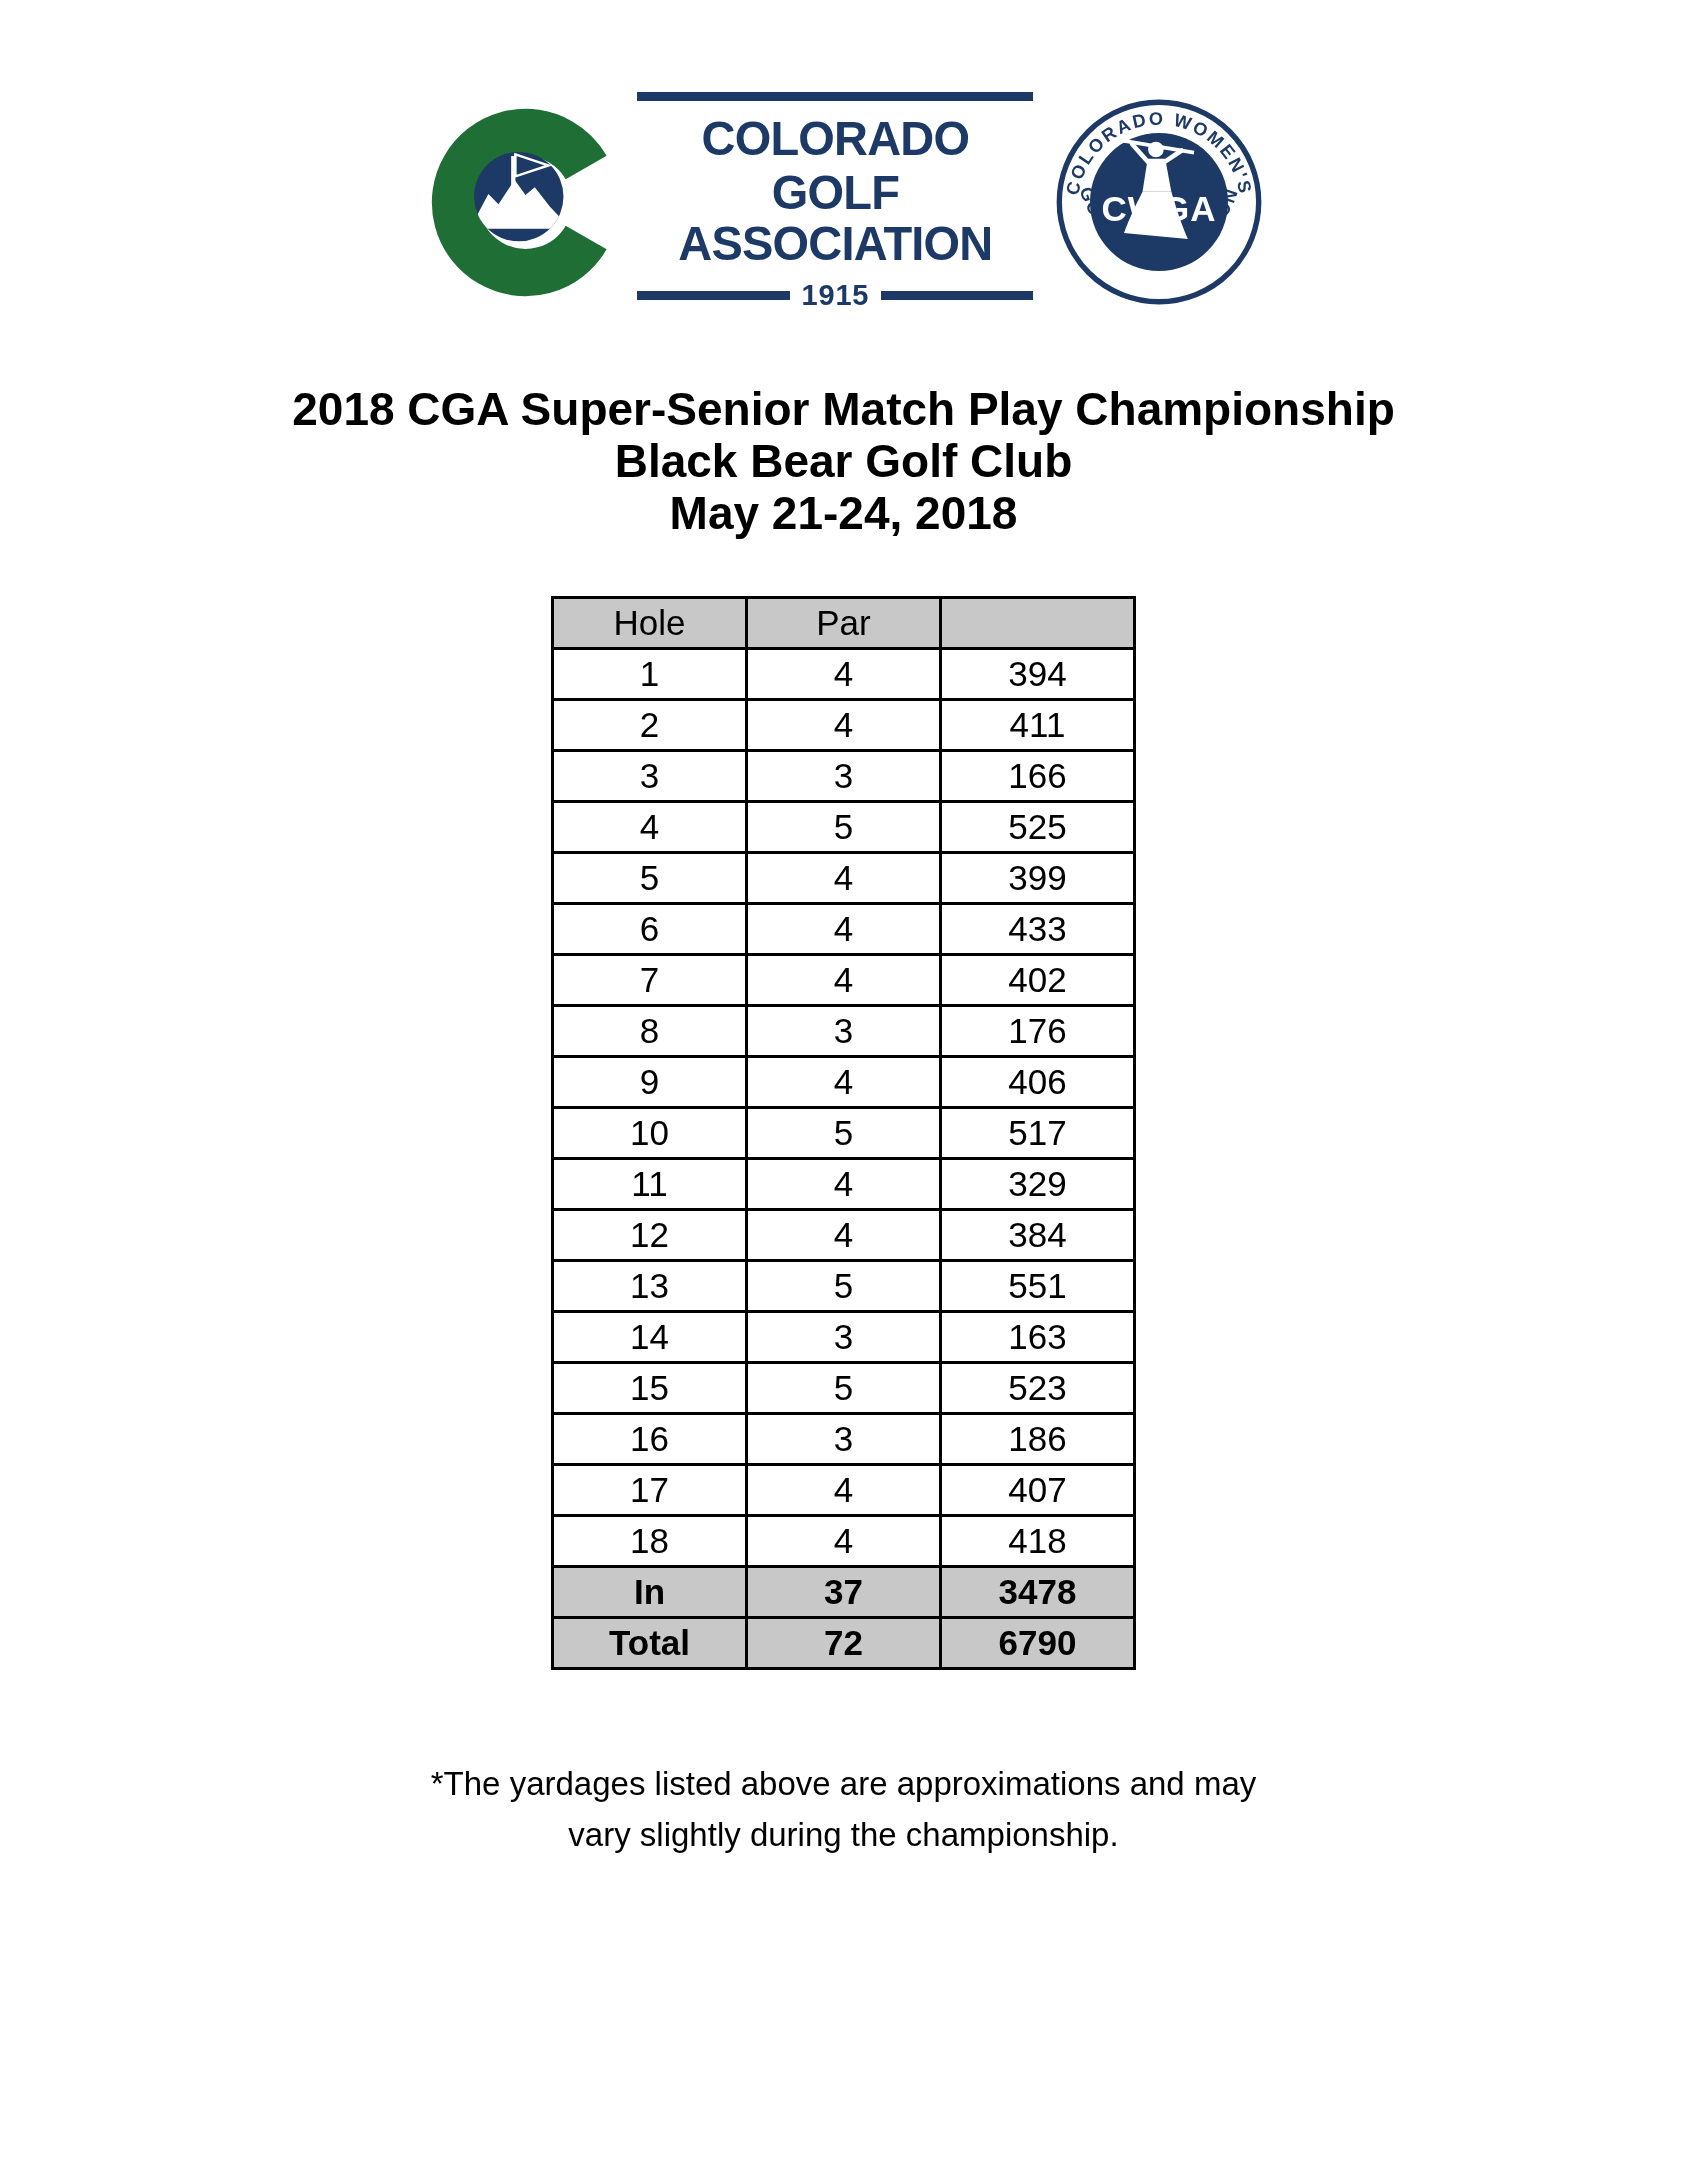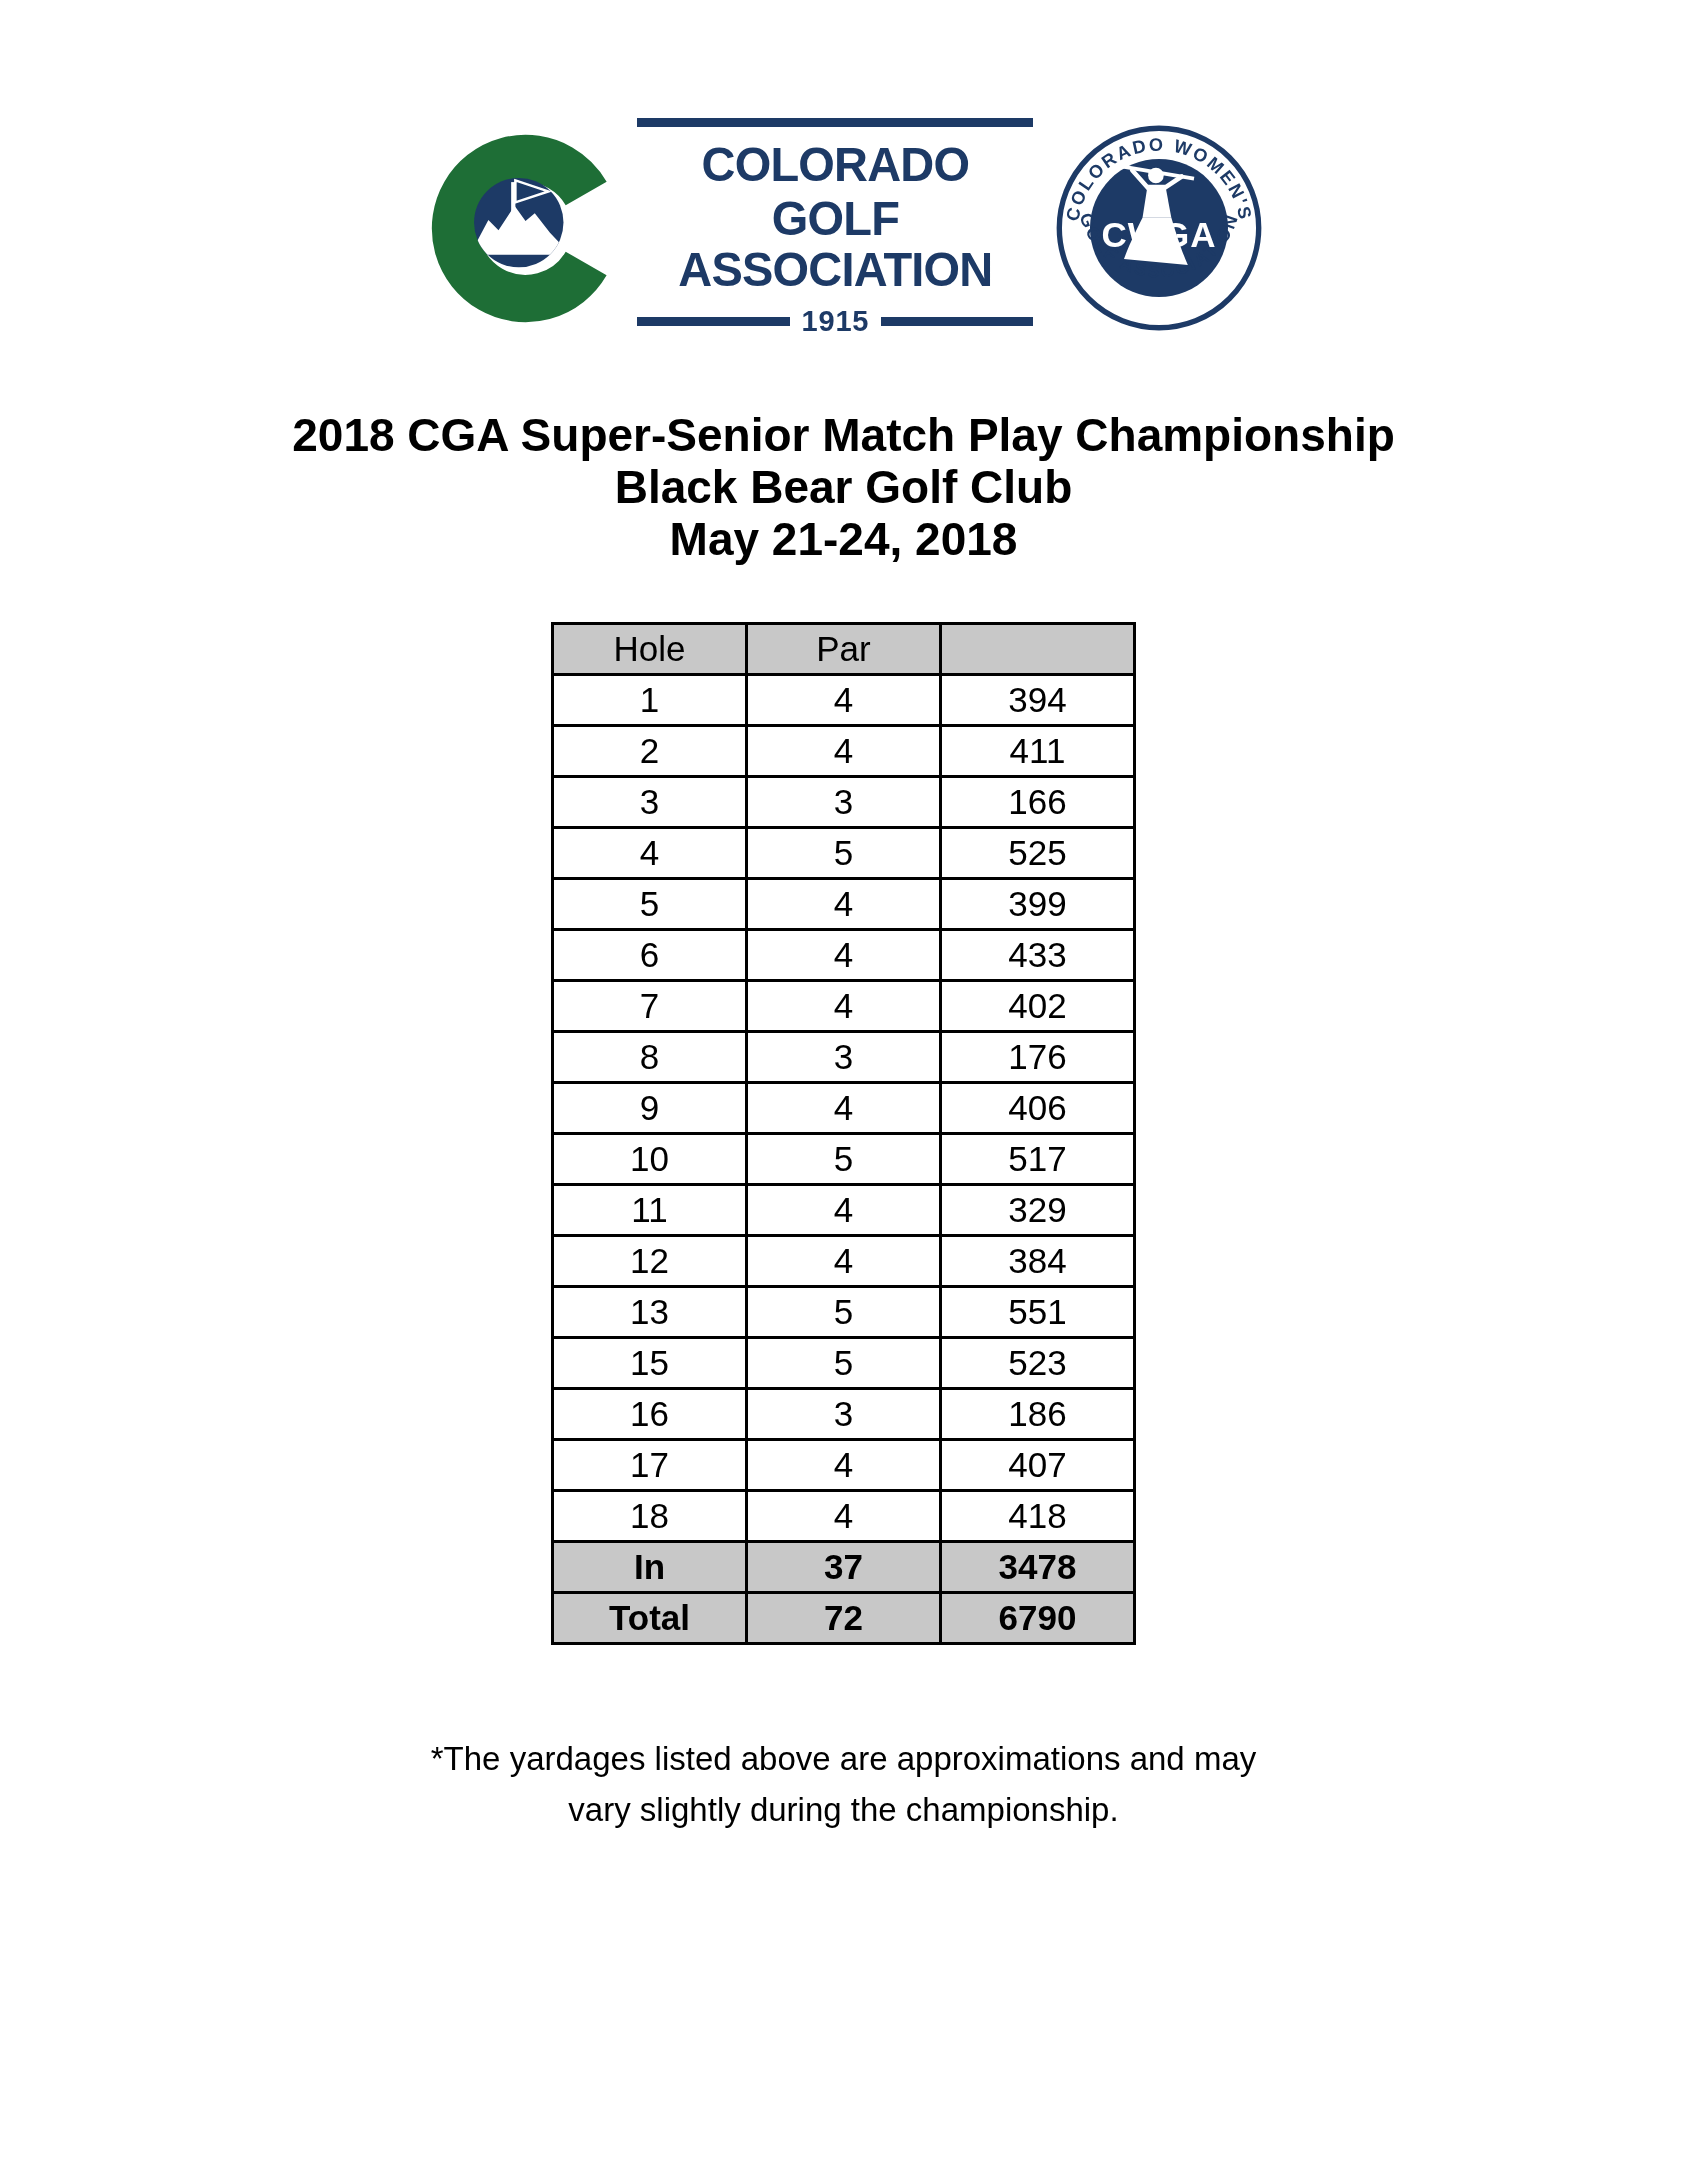--- a/index.html
+++ b/index.html
@@ -3,21 +3,21 @@
 <meta charset="utf-8">
 <style>
   html, body { margin: 0; padding: 0; background: #ffffff; }
   body {
     width: 1687px; height: 2183px; overflow: hidden;
     font-family: "Liberation Sans", sans-serif; color: #000;
   }
   .page { width: 1687px; height: 2183px; display: flex; flex-direction: column; align-items: center; }
 
   
-  .logo-row { margin-top: 118px; display: flex; align-items: center; gap: 23px; justify-content: center; }
+  .logo-row { margin-top: 92px; display: flex; align-items: center; gap: 23px; justify-content: center; }
   .cga-logo { display: flex; align-items: center; gap: 11.8px; }
   .f-navy  { fill: var(--navy, #1d3a66); }
   .f-white { fill: #ffffff; }
   .cga-wordmark { width: 396px; display: flex; flex-direction: column; align-items: stretch; }
   .cga-top-bar { height: 9.3px; background: var(--navy, #1d3a66); margin-bottom: 11.8px; }
   .cga-name {
     text-align: center; color: var(--navy, #1d3a66);
     font-size: 47px; font-weight: 800; letter-spacing: -0.8px; line-height: 52px;
     transform: scaleY(1.04);
   }
@@ -178,20 +178,25 @@
           <td>12</td>
           <td>4</td>
           <td>384</td>
         </tr>
         <tr>
           <td>13</td>
           <td>5</td>
           <td>551</td>
         </tr>
         <tr>
+          <td>14</td>
+          <td>3</td>
+          <td>163</td>
+        </tr>
+        <tr>
           <td>15</td>
           <td>5</td>
           <td>523</td>
         </tr>
         <tr>
           <td>16</td>
           <td>3</td>
           <td>186</td>
         </tr>
         <tr>

